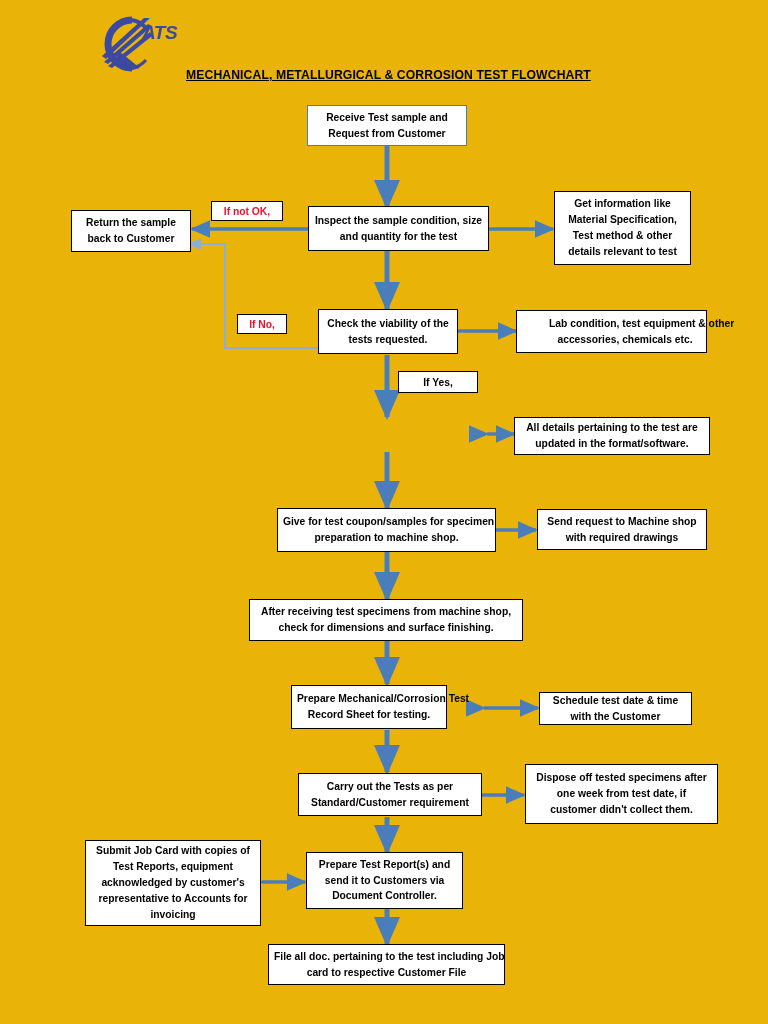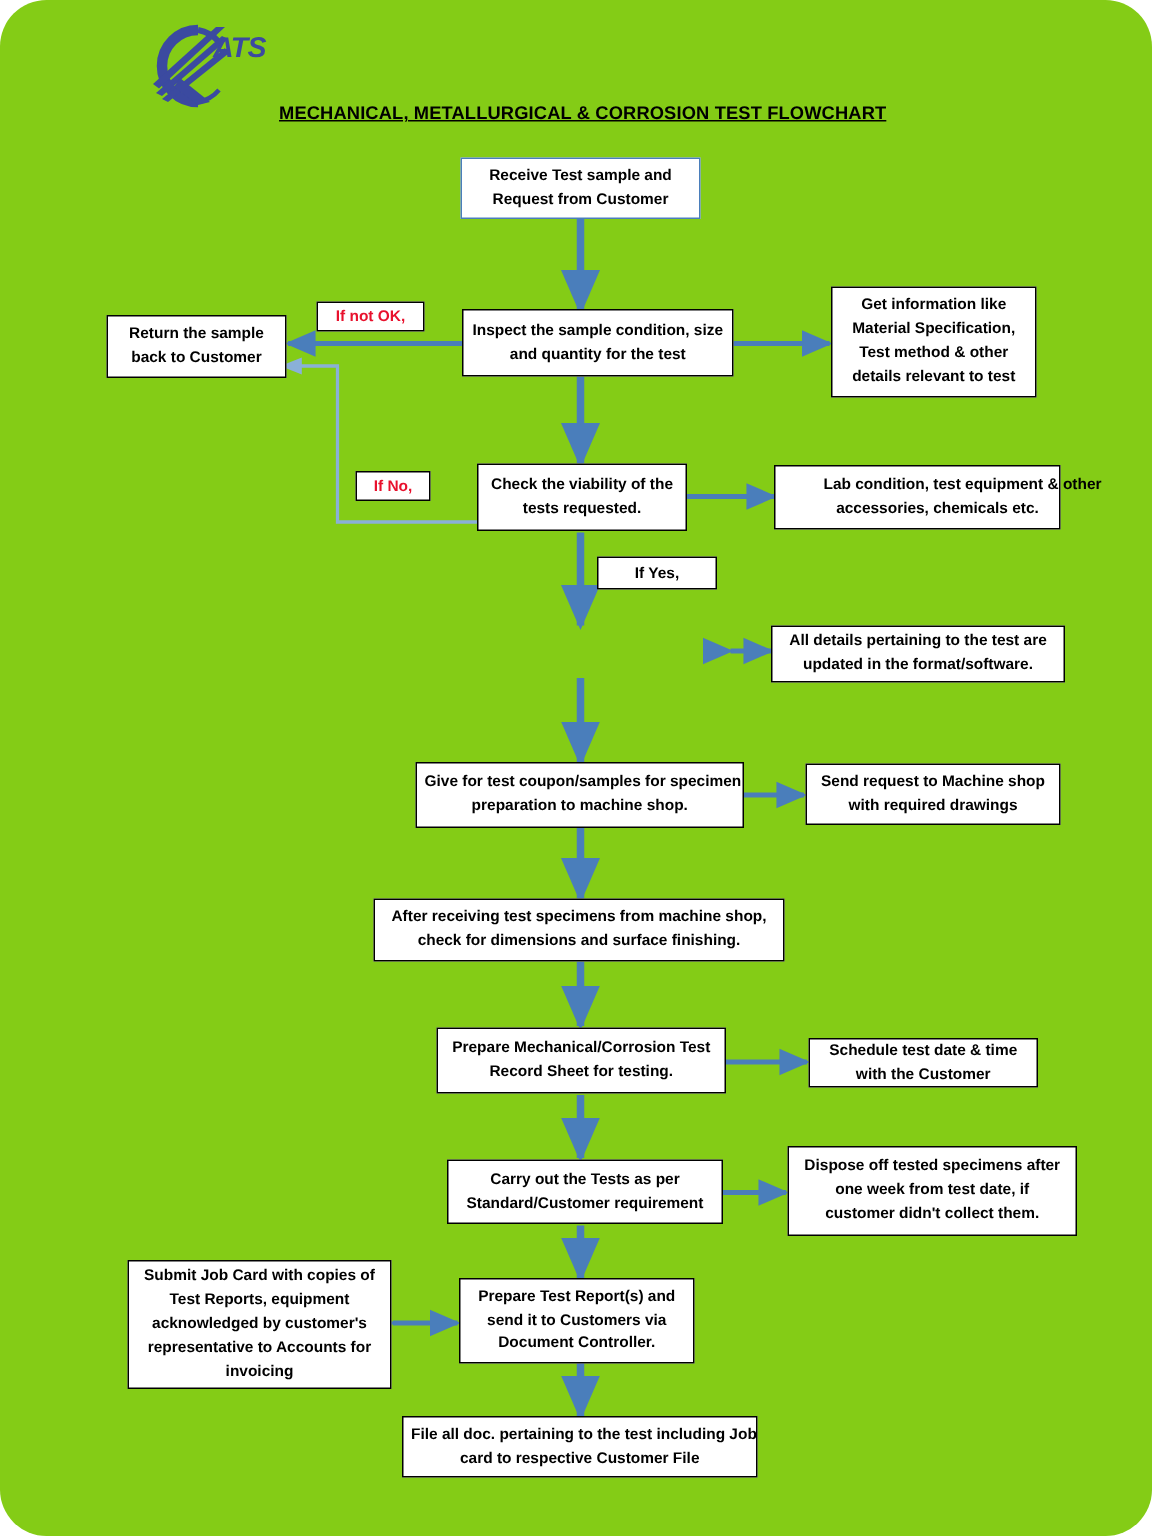--- a/index.html
+++ b/index.html
@@ -9,23 +9,22 @@
     background: #ffffff;
   }
   body {
     font-family: "Liberation Sans", sans-serif;
     -webkit-font-smoothing: antialiased;
   }
   #page {
     position: relative;
     width: 768px;
     height: 1024px;
-    background: #84cc16;
+    background: #eab308;
     overflow: hidden;
-    border-radius: 31px;
   }
 
   
   #logo {
     position: absolute;
     left: 88px;
     top: 12px;
     width: 104px;
     height: 62px;
   }
@@ -244,21 +243,21 @@
     </span>
   </div>
 
   <div class="box" style="left:249px; top:599px; width:274px; height:42px;">
     <span class="inner">
       <span class="ln">After receiving test specimens from machine shop,</span>
       <span class="ln">check for dimensions and surface finishing.</span>
     </span>
   </div>
 
-  <div class="box" style="left:291px; top:685px; width:193px; height:44px;">
+  <div class="box" style="left:291px; top:685px; width:156px; height:44px;">
     <span class="inner">
       <span class="ln">Prepare Mechanical/Corrosion Test</span>
       <span class="ln">Record Sheet for testing.</span>
     </span>
   </div>
 
   <div class="box" style="left:539px; top:692px; width:153px; height:33px;">
     <span class="inner">
       <span class="ln">Schedule test date &amp; time</span>
       <span class="ln">with the Customer</span>

